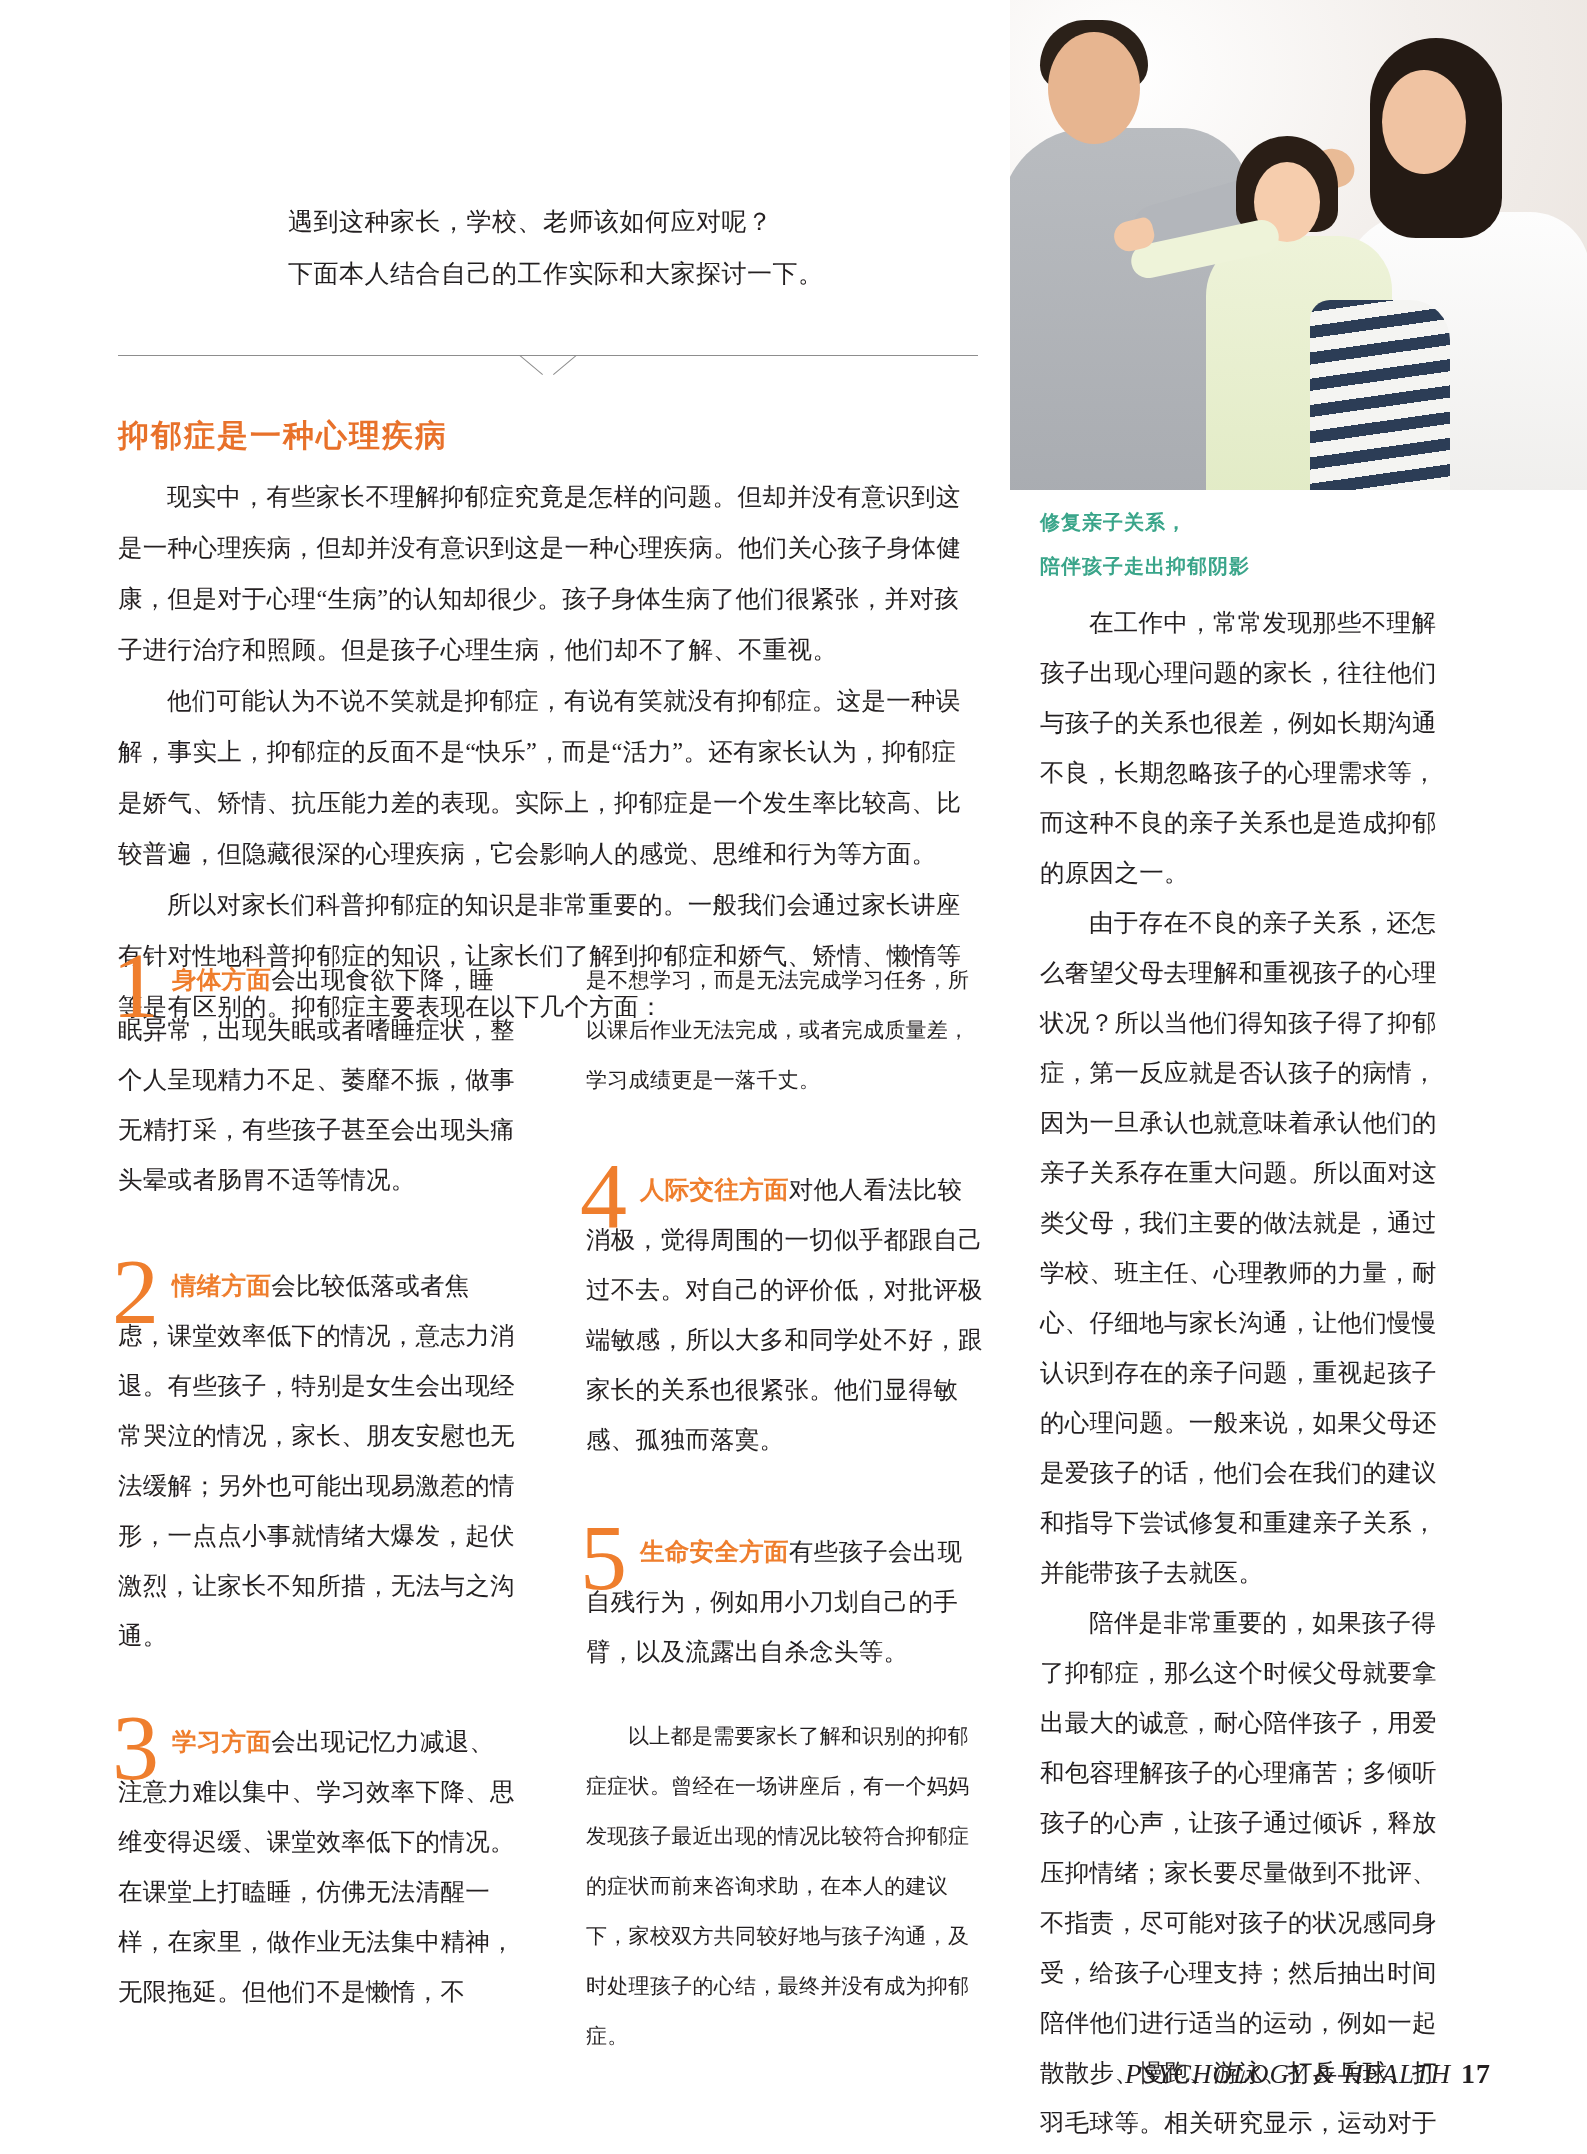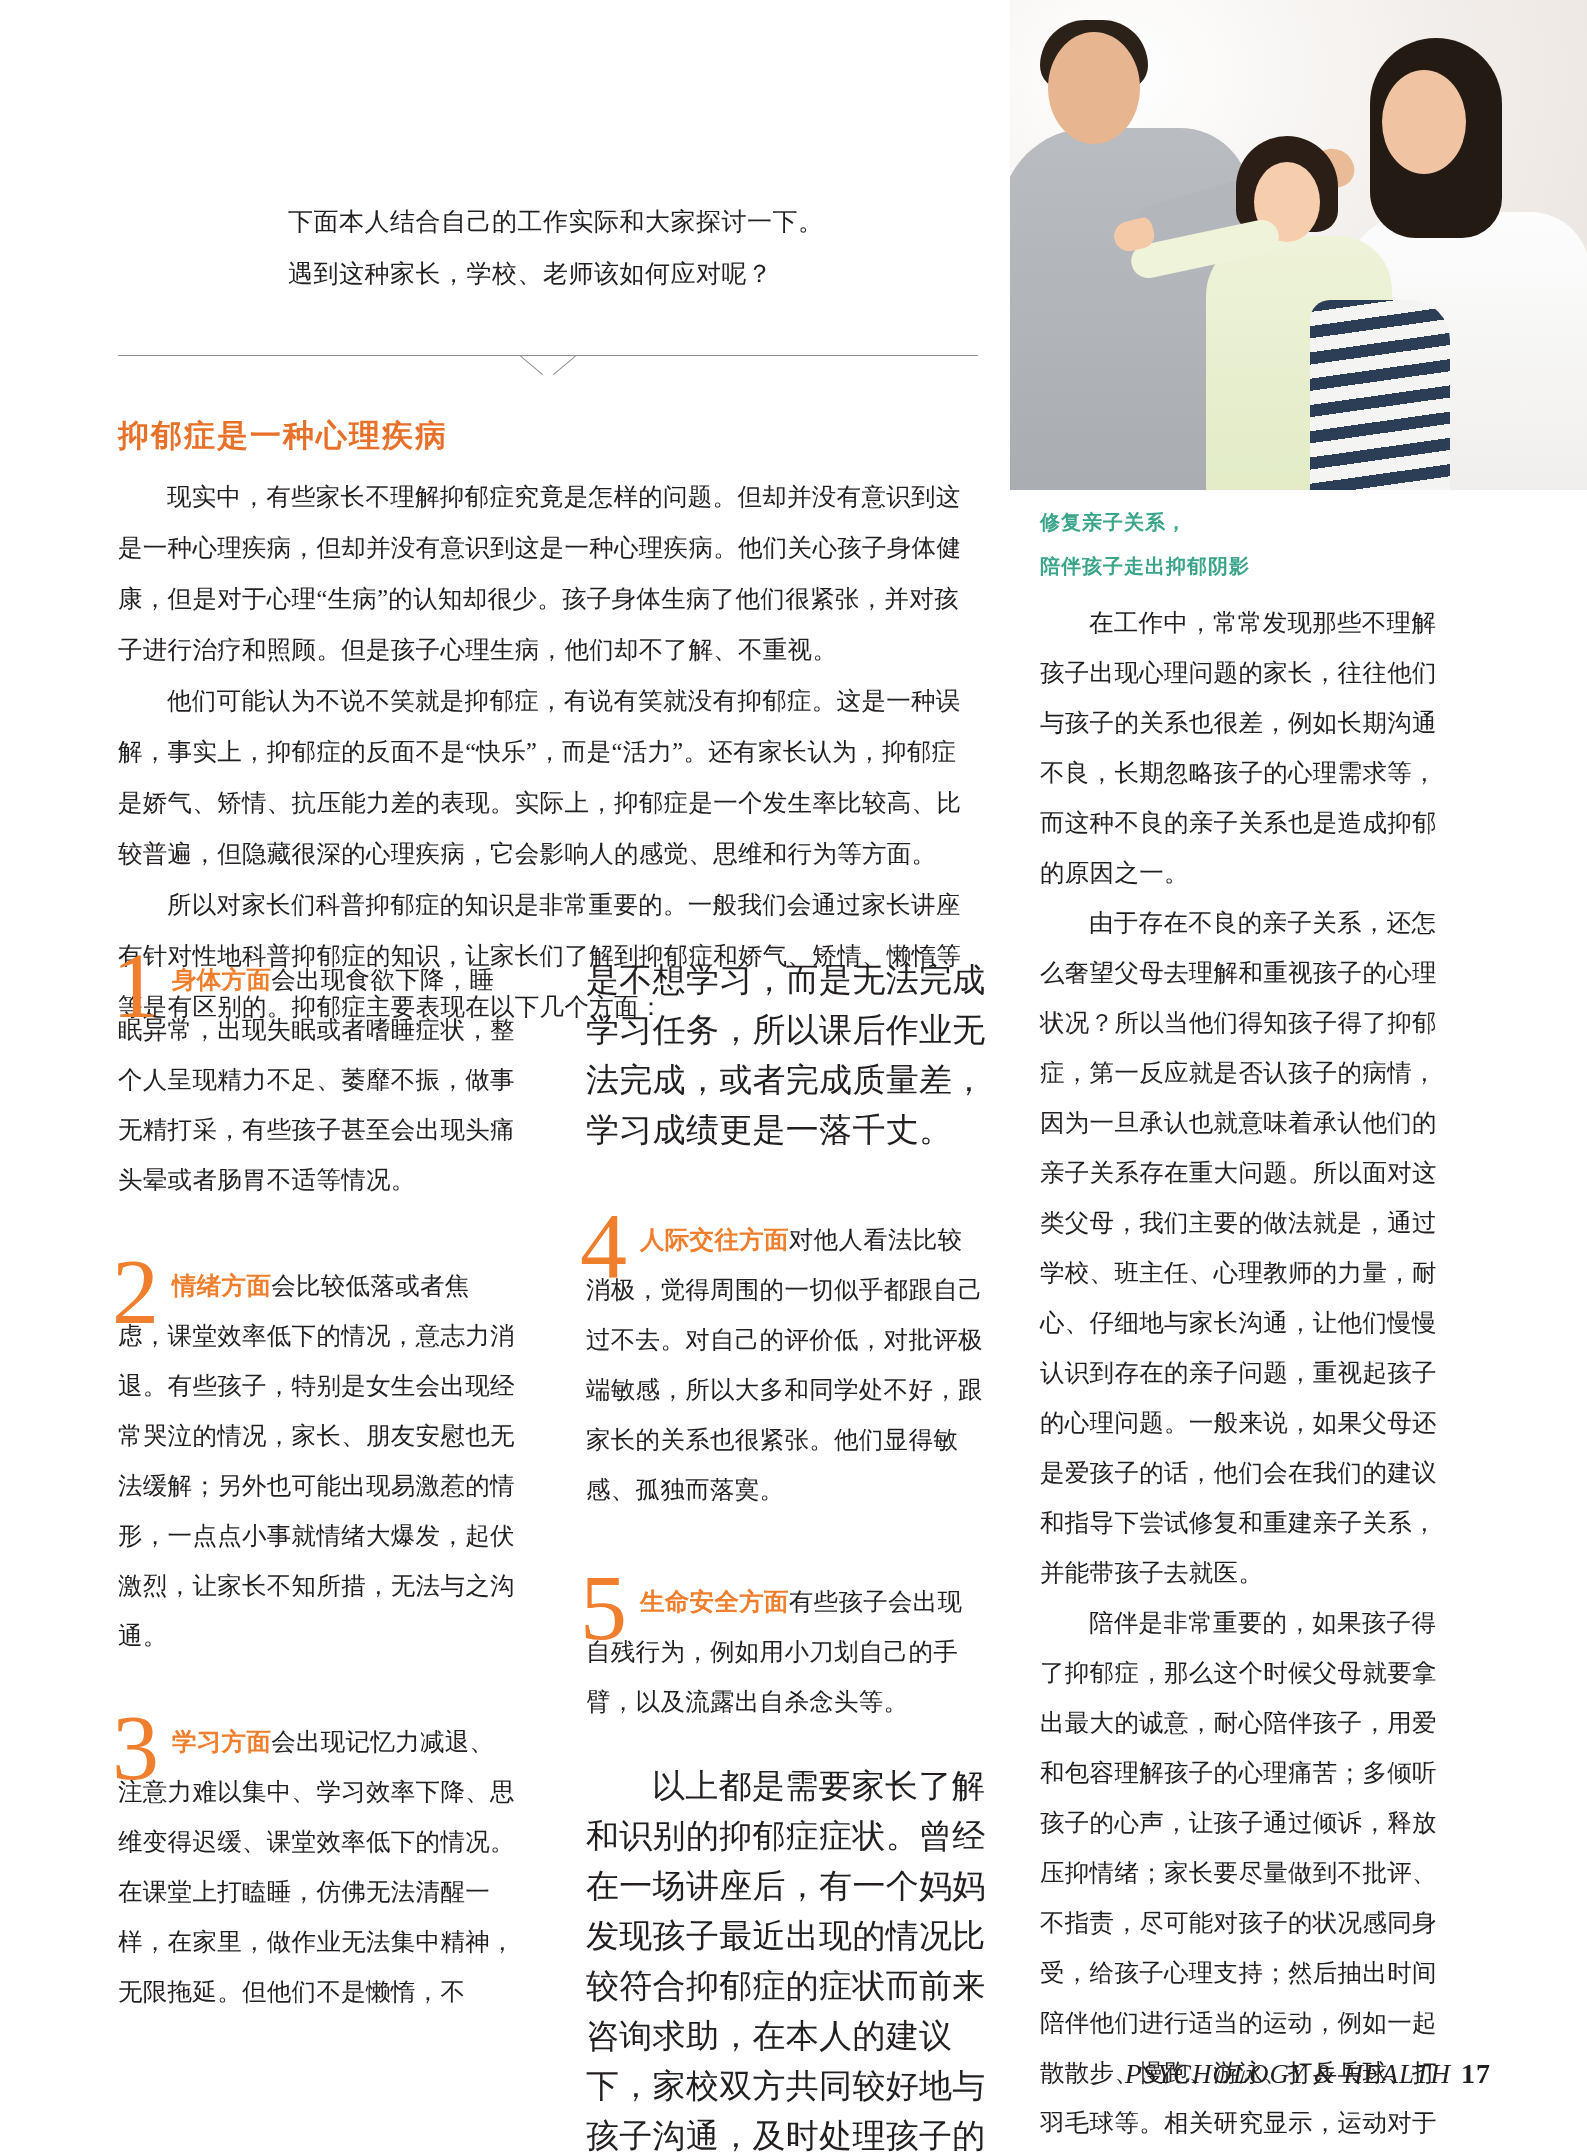--- a/index.html
+++ b/index.html
@@ -222,21 +222,21 @@
     letter-spacing: 0.3px;
     text-indent: 0;
   }
   .item .txt .lead-pad { display: inline-block; width: 54px; }
   .item .label {
     color: #ef7e2d;
     font-weight: bold;
   }
   .plain p {
     margin: 0;
-    font-size: 33px;
+    font-size: 21px;
     line-height: 50px;
     letter-spacing: 0.3px;
   }
   .plain p.indent { text-indent: 2em; }
 
   
   .col-right {
     position: absolute;
     left: 1040px;
     top: 500px;
@@ -293,22 +293,22 @@
   <div class="woman-face"></div>
   <div class="girl-body"></div>
   <div class="girl-stripes"></div>
   <div class="girl-hair"></div>
   <div class="girl-face"></div>
   <div class="girl-arm"></div>
   <div class="girl-hand"></div>
 </div>
 
 <div class="intro">
+  <p>遇到这种家长，学校、老师该如何应对呢？</p>
   <p>下面本人结合自己的工作实际和大家探讨一下。</p>
-  <p>遇到这种家长，学校、老师该如何应对呢？</p>
 </div>
 
 <div class="divider">
   <div class="line"></div>
   <div class="chev"></div>
 </div>
 
 <div class="col-left">
   <h2 class="headline-main">抑郁症是一种心理疾病</h2>
   <div class="body-text">

